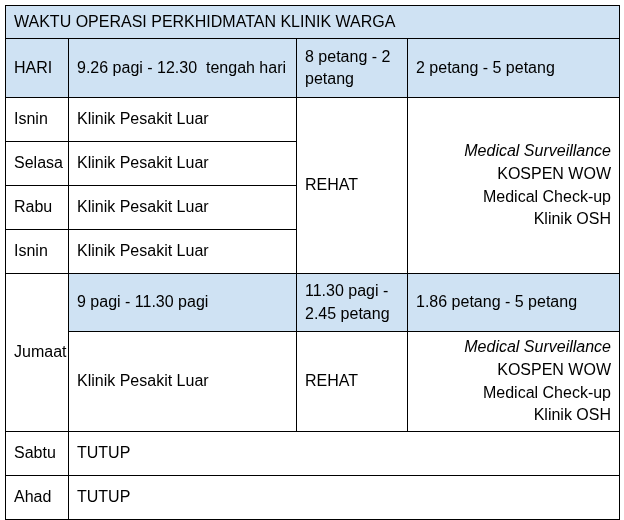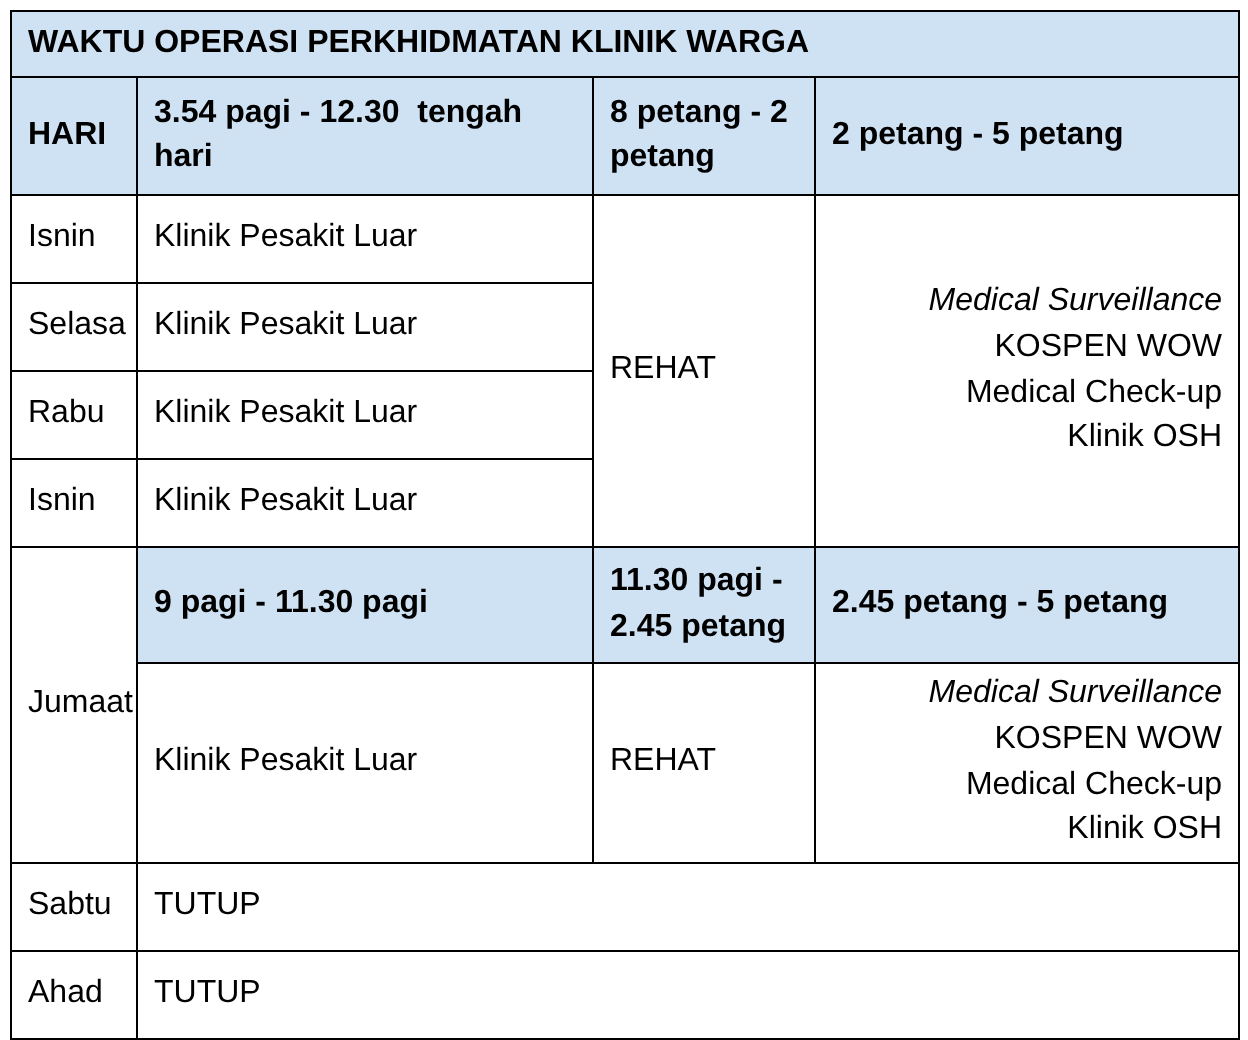--- a/index.html
+++ b/index.html
@@ -28,21 +28,21 @@
   col.c2 { width: 228px; }
   col.c3 { width: 111px; }
   col.c4 { width: 212px; }
   tr.r-title    { height: 33px; }
   tr.r-header   { height: 59px; }
   tr.r-day      { height: 44px; }
   tr.r-fri-head { height: 58px; }
   tr.r-fri-body { height: 100px; }
   tr.r-weekend  { height: 44px; }
   .blue   { background: #cfe2f3; }
-  .bold   { font-weight: bold; }
+  .bold   { font-weight: normal; }
   .italic { font-style: italic; }
   .center { text-align: center; }
   .pre    { white-space: pre-wrap; }
   .activities div { line-height: 1.42; text-align: right; }
 </style>
 </head>
 <body>
 
 <table class="schedule">
   <colgroup>
@@ -52,21 +52,21 @@
       <col class="c4">
   </colgroup>
 
   <tbody>
       <tr class="r-title">
     <td colspan="4" class="blue bold">WAKTU OPERASI PERKHIDMATAN KLINIK WARGA</td>
   </tr>
 
   <tr class="r-header">
     <td class="blue bold">HARI</td>
-    <td class="blue bold pre">3.54 pagi - 12.30  tengah hari</td>
+    <td class="blue bold pre">9.26 pagi - 12.30  tengah hari</td>
     <td class="blue bold">8 petang - 2 petang</td>
     <td class="blue bold">2 petang - 5 petang</td>
   </tr>
 
   <tr class="r-day">
     <td>Isnin</td>
     <td>Klinik Pesakit Luar</td>
     <td rowspan="4">REHAT</td>
     <td rowspan="4" class="activities">
       <div class="italic">Medical Surveillance</div>
@@ -88,21 +88,21 @@
 
   <tr class="r-day">
     <td>Isnin</td>
     <td>Klinik Pesakit Luar</td>
   </tr>
 
   <tr class="r-fri-head">
     <td rowspan="2">Jumaat</td>
     <td class="blue bold">9 pagi - 11.30 pagi</td>
     <td class="blue bold">11.30 pagi - 2.45 petang</td>
-    <td class="blue bold">2.45 petang - 5 petang</td>
+    <td class="blue bold">1.86 petang - 5 petang</td>
   </tr>
 
   <tr class="r-fri-body">
     <td>Klinik Pesakit Luar</td>
     <td>REHAT</td>
     <td class="activities">
       <div class="italic">Medical Surveillance</div>
       <div>KOSPEN WOW</div>
       <div>Medical Check-up</div>
       <div>Klinik OSH</div>

